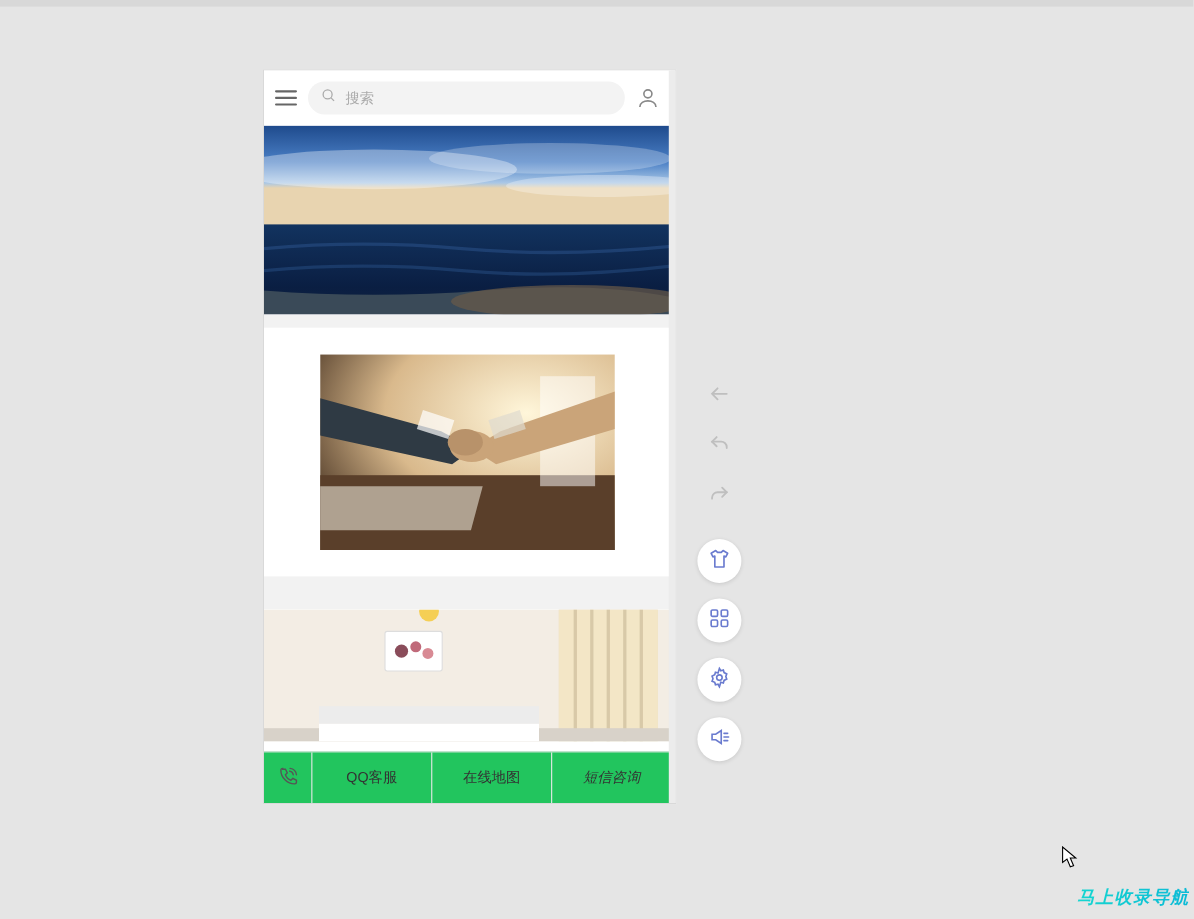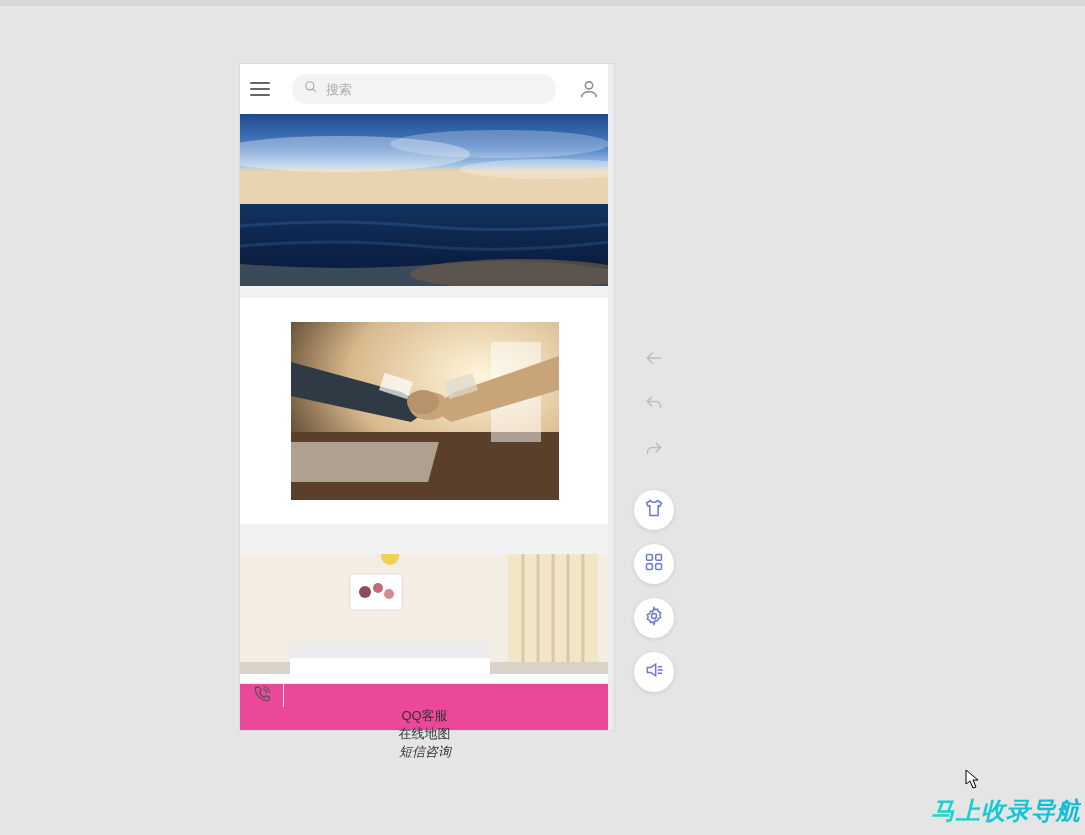--- a/index.html
+++ b/index.html
@@ -21,21 +21,21 @@
       background: #fff;
       border: 1px solid #d9d9d9;
     }
     .phone-scroll { position:absolute; right:0; top:0; width:6px; height:100%; background:#ececec; }
     .phone-inner { width: 370px; height: 100%; overflow:hidden; }
     .header {
       height: 50px;
       display:flex;
       align-items:center;
       padding: 0 10px;
-      gap: 22px;
+      gap: 10px;
       background:#fff;
     }
     .hamburger { width: 20px; height: 14px; display:flex; flex-direction:column; justify-content:space-between; cursor:pointer; }
     .hamburger span { display:block; height:2px; background:#666; border-radius:1px; }
     .search-bar {
       flex:1;
       height: 30px;
       background:#f3f3f3;
       border-radius: 15px;
       display:flex;
@@ -70,24 +70,23 @@
     }
     .handshake-box { width:268px; height:178px; overflow:hidden; }
     .handshake-box svg { width:100%; height:100%; display:block; }
     .gap-strip-2 { height:30px; background:#f2f2f2; }
     .room { width:100%; height:120px; overflow:hidden; }
     .room svg { width:100%; height:100%; display:block; }
     .bottom-bar {
       position:absolute;
       bottom:0; left:0; width:370px;
       height:47px;
-      background:#ec4899;
+      background:#22c55e;
       border-top:1px solid #e9e9e9;
       display:flex;
-      flex-direction:column;
     }
     .bottom-cell {
       display:flex; align-items:center; justify-content:center;
       font-size:13px; color:#333;
       cursor:pointer;
     }
     .bottom-cell.phone-cell { width:44px; border-right:1px solid #e9e9e9; }
     .bottom-cell.text-cell { flex:1; border-right:1px solid #e9e9e9; }
     .bottom-cell.text-cell:last-child { border-right:none;font-style:italic; }
     .phone-ring { width:20px; height:20px; }
@@ -114,21 +113,21 @@
       box-shadow: 0 1px 4px rgba(0,0,0,0.12);
       display:flex; align-items:center; justify-content:center;
       margin-top:14px;
       cursor:pointer;
     }
     .side-btn svg { width:20px; height:20px; }
     .watermark {
       position:absolute;
       right: 4px;
       bottom: 8px;
-      font-size: 24px;
+      font-size: 16px;
       font-weight: 700;
       font-style: italic;
       background: linear-gradient(90deg,#16d6d0,#0bbad6);
       -webkit-background-clip:text;
       background-clip:text;
       color:transparent;
       letter-spacing:1px;
     }
     .cursor {
       position:absolute;

